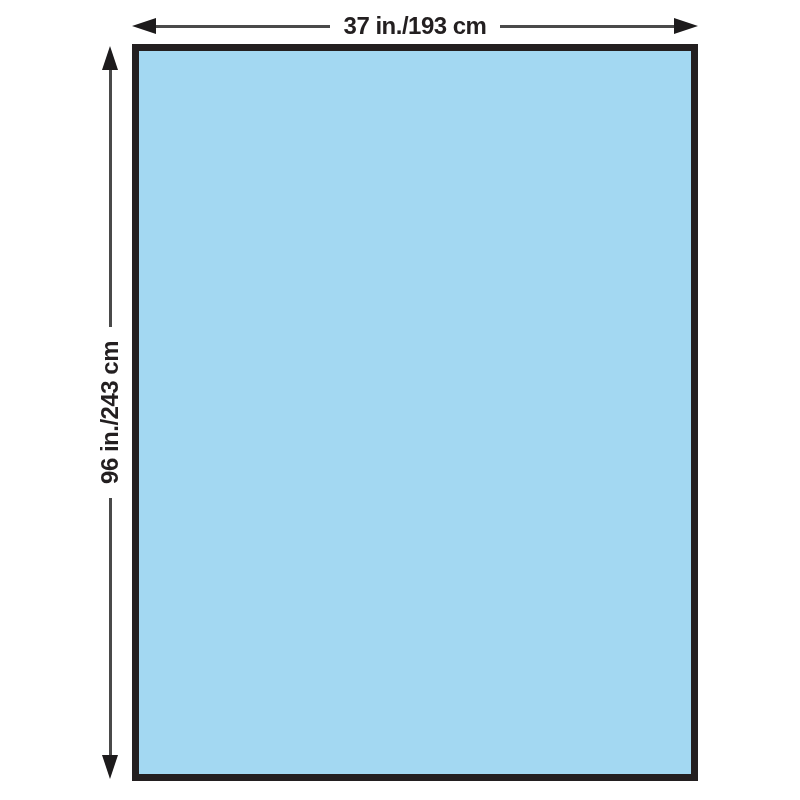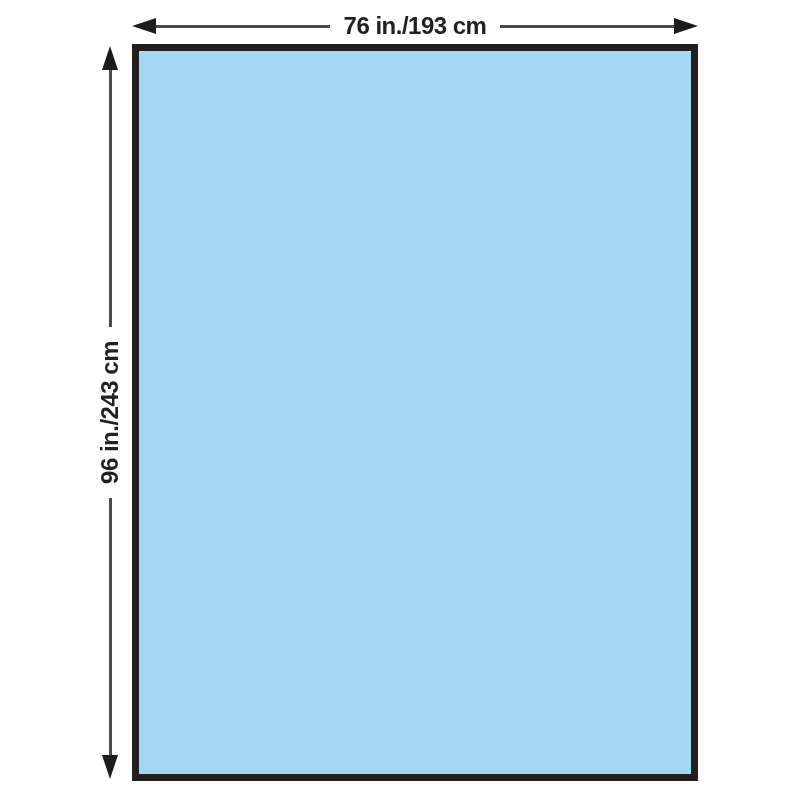--- a/index.html
+++ b/index.html
@@ -92,21 +92,21 @@
   }
 </style>
 </head>
 <body>
 
 <div class="canvas">
 
   <div class="dim-horizontal">
     <span class="arrowhead left"></span>
     <span class="dim-line"></span>
-    <span class="dim-label">76 in./193 cm</span>
+    <span class="dim-label">37 in./193 cm</span>
     <span class="dim-line"></span>
     <span class="arrowhead right"></span>
   </div>
 
   <div class="dim-vertical">
     <span class="arrowhead up"></span>
     <span class="dim-line"></span>
     <span class="dim-label">96 in./243 cm</span>
     <span class="dim-line"></span>
     <span class="arrowhead down"></span>

